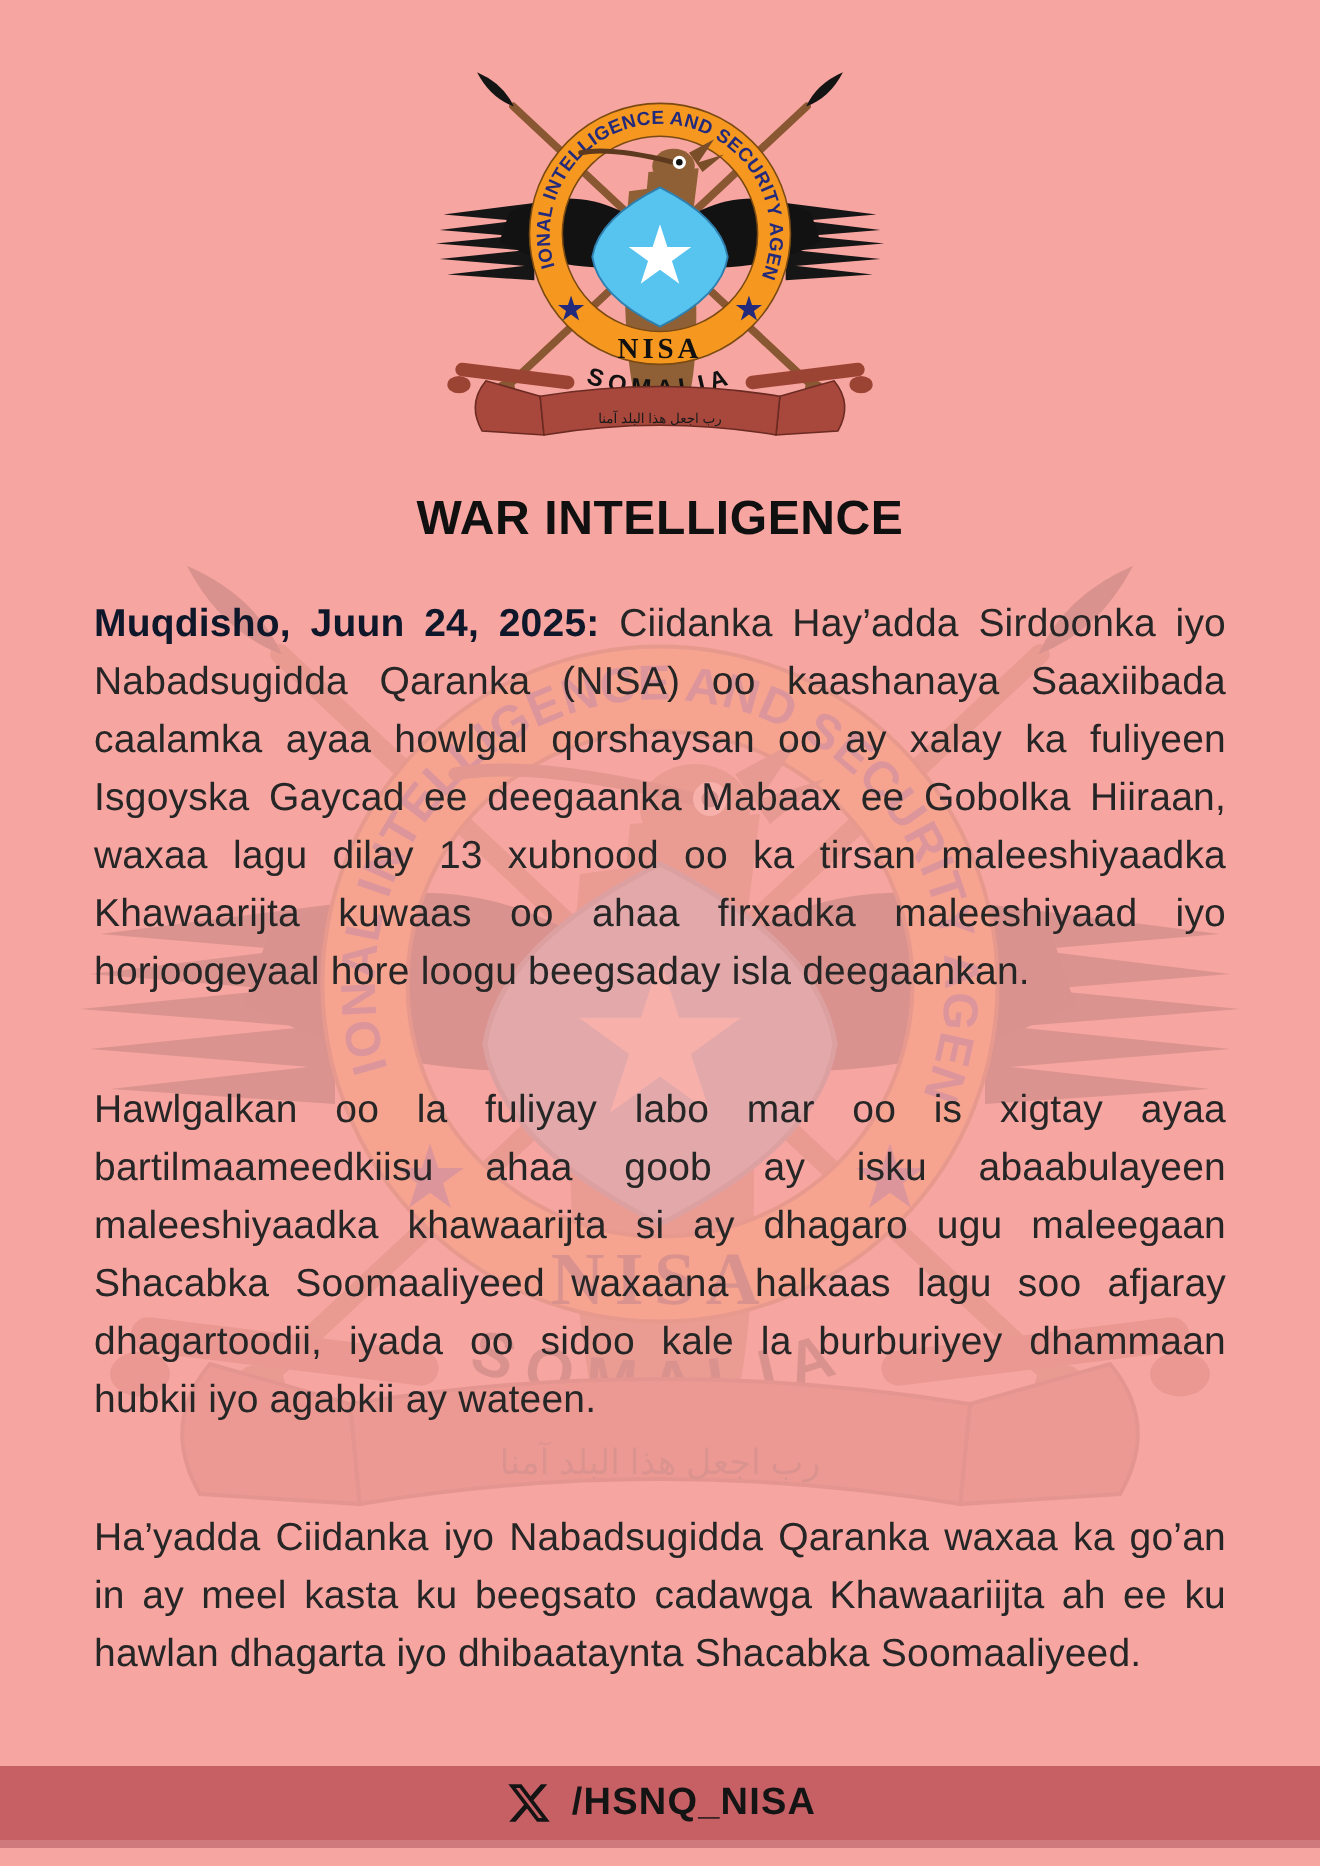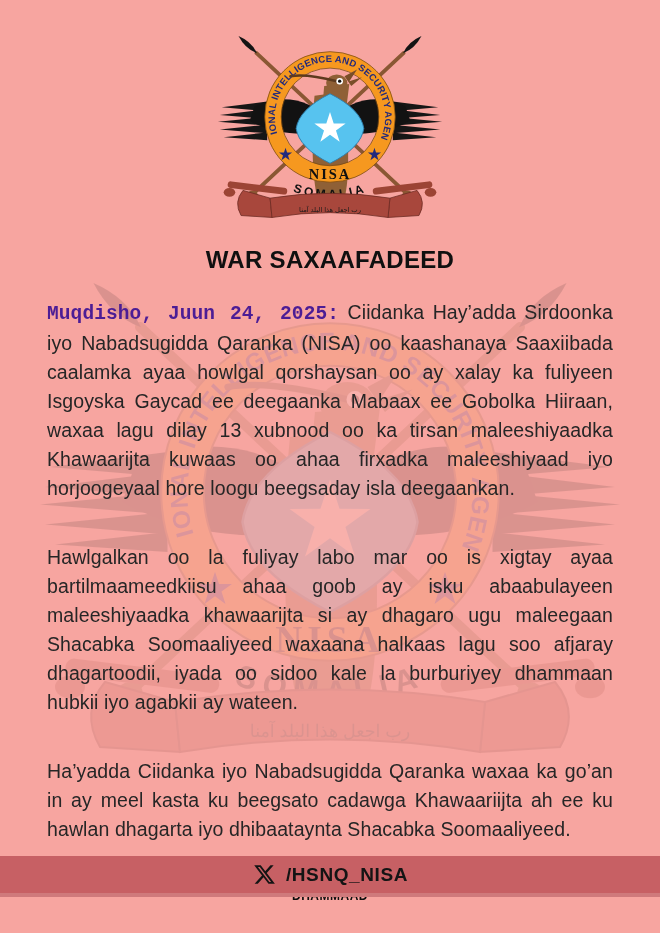--- a/index.html
+++ b/index.html
@@ -21,27 +21,27 @@
     text-align:center; font-size:24px; font-weight:700; color:#101010;
     letter-spacing:0.3px;
   }
   .content {
     position:absolute; top:298px; left:47px; width:566px;
     font-size:19.5px; line-height:29px; color:#262626;
     text-align:justify; letter-spacing:0.1px;
   }
   .content p { margin:0; }
   .content p + p { margin-top:40px; }
-  .content .lead { font-weight:700; color:#4c1d95;font-family:Liberation Mono, monospace; }
+  .content .lead { font-weight:700; color:#0f172a; }
   .endmark {
     margin-top:38px; text-align:center; font-weight:700;
     font-size:12px; color:#0e0e0e; letter-spacing:0.5px;
   }
   .footer {
-    position:absolute; left:0; top:856px; width:660px; height:37px;
+    position:absolute; left:0; top:883px; width:660px; height:37px;
     background:#c76064; border-bottom:4px solid #cf7a7c;
     display:flex; align-items:center; justify-content:center; gap:9px;
     box-sizing:content-box;
   }
   .footer .x-logo { width:25px; height:23px; display:block; }
   .footer .handle {
     font-size:19px; font-weight:600; color:#141414; letter-spacing:0.6px;
   }
   svg text { font-family:"Liberation Sans", sans-serif; }
   svg .serif { font-family:"Liberation Serif", serif; }
@@ -129,21 +129,21 @@
         <ellipse cx="16" cy="170" rx="6" ry="4.5" fill="#9c4434"></ellipse>
         <ellipse cx="224" cy="170" rx="6" ry="4.5" fill="#9c4434"></ellipse>
         <path d="M58,176 L30,168 Q20,180 28,194 L60,196 Z" fill="#a8473c" stroke="#6b2a22" stroke-width="0.8"></path>
         <path d="M182,176 L210,168 Q220,180 212,194 L180,196 Z" fill="#a8473c" stroke="#6b2a22" stroke-width="0.8"></path>
         <path d="M58,176 Q120,166 182,176 L180,196 Q120,186 60,196 Z" fill="#a8473c" stroke="#6b2a22" stroke-width="0.8"></path>
         <text x="120" y="190" text-anchor="middle" font-size="7" fill="#1a1a1a">رب اجعل هذا البلد آمنا</text>
       </g>
     </g>
   </svg>
 
-  <h1 class="title">WAR SAXAAFADEED</h1>
+  <h1 class="title">WAR INTELLIGENCE</h1>
 
   <div class="content">
     <p><span class="lead">Muqdisho, Juun 24, 2025:</span><span> Ciidanka Hay’adda Sirdoonka iyo Nabadsugidda Qaranka (NISA) oo kaashanaya Saaxiibada caalamka ayaa howlgal qorshaysan oo ay xalay ka fuliyeen Isgoyska Gaycad ee deegaanka Mabaax ee Gobolka Hiiraan, waxaa lagu dilay 13 xubnood oo ka tirsan maleeshiyaadka Khawaarijta kuwaas oo ahaa firxadka maleeshiyaad iyo horjoogeyaal hore loogu beegsaday isla deegaankan.</span></p>
     <p>Hawlgalkan oo la fuliyay labo mar oo is xigtay ayaa bartilmaameedkiisu ahaa goob ay isku abaabulayeen maleeshiyaadka khawaarijta si ay dhagaro ugu maleegaan Shacabka Soomaaliyeed waxaana halkaas lagu soo afjaray dhagartoodii, iyada oo sidoo kale la burburiyey dhammaan hubkii iyo agabkii ay wateen.</p>
     <p>Ha’yadda Ciidanka iyo Nabadsugidda Qaranka waxaa ka go’an in ay meel kasta ku beegsato cadawga Khawaariijta ah ee ku hawlan dhagarta iyo dhibaataynta Shacabka Soomaaliyeed.</p>
     <div class="endmark">-DHAMMAAD-</div>
   </div>
 
   <footer class="footer">
     <svg class="x-logo" viewBox="0 0 24 24">

